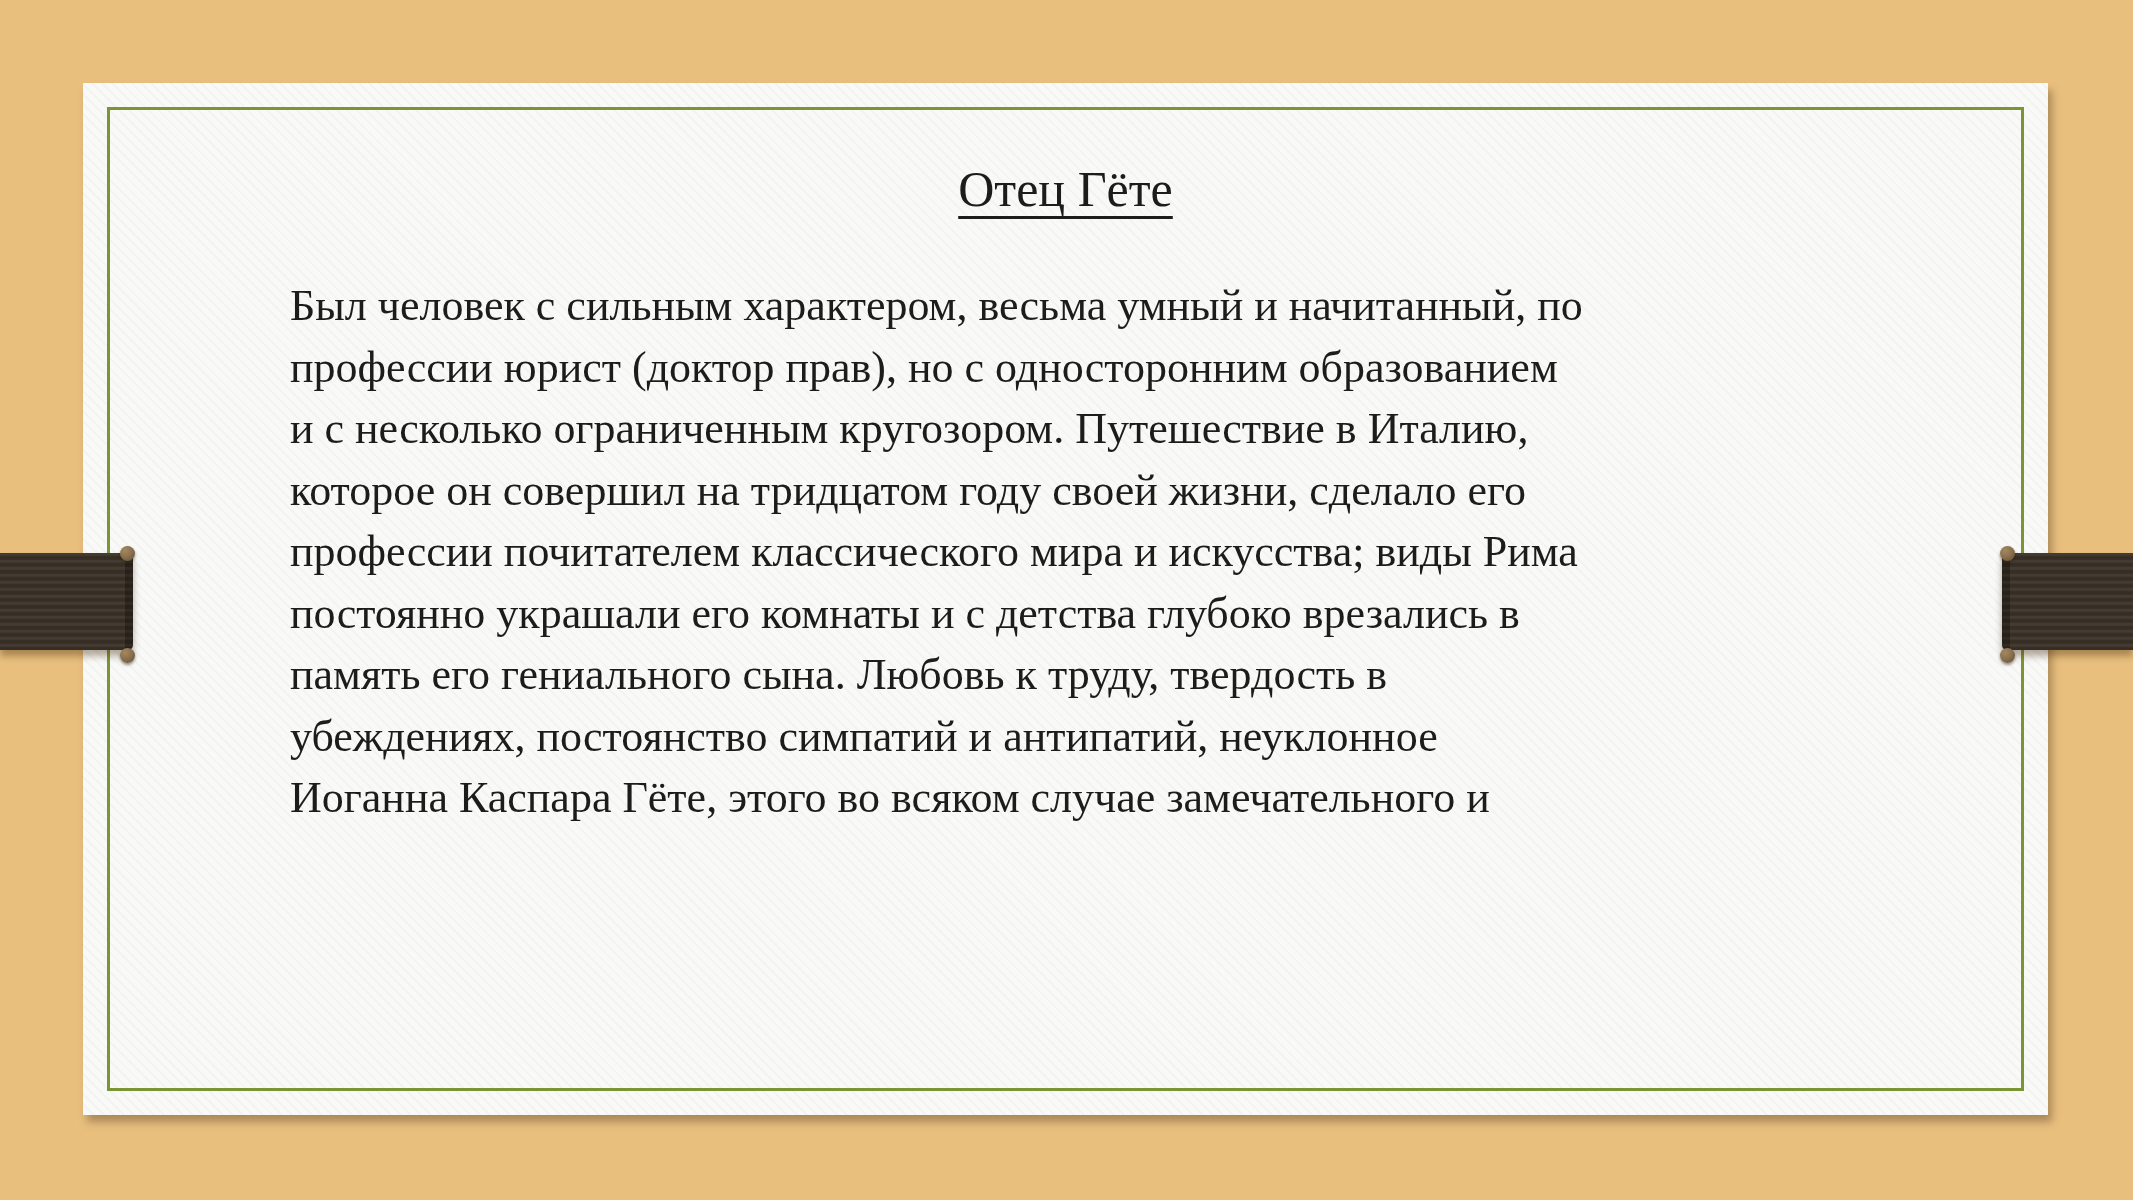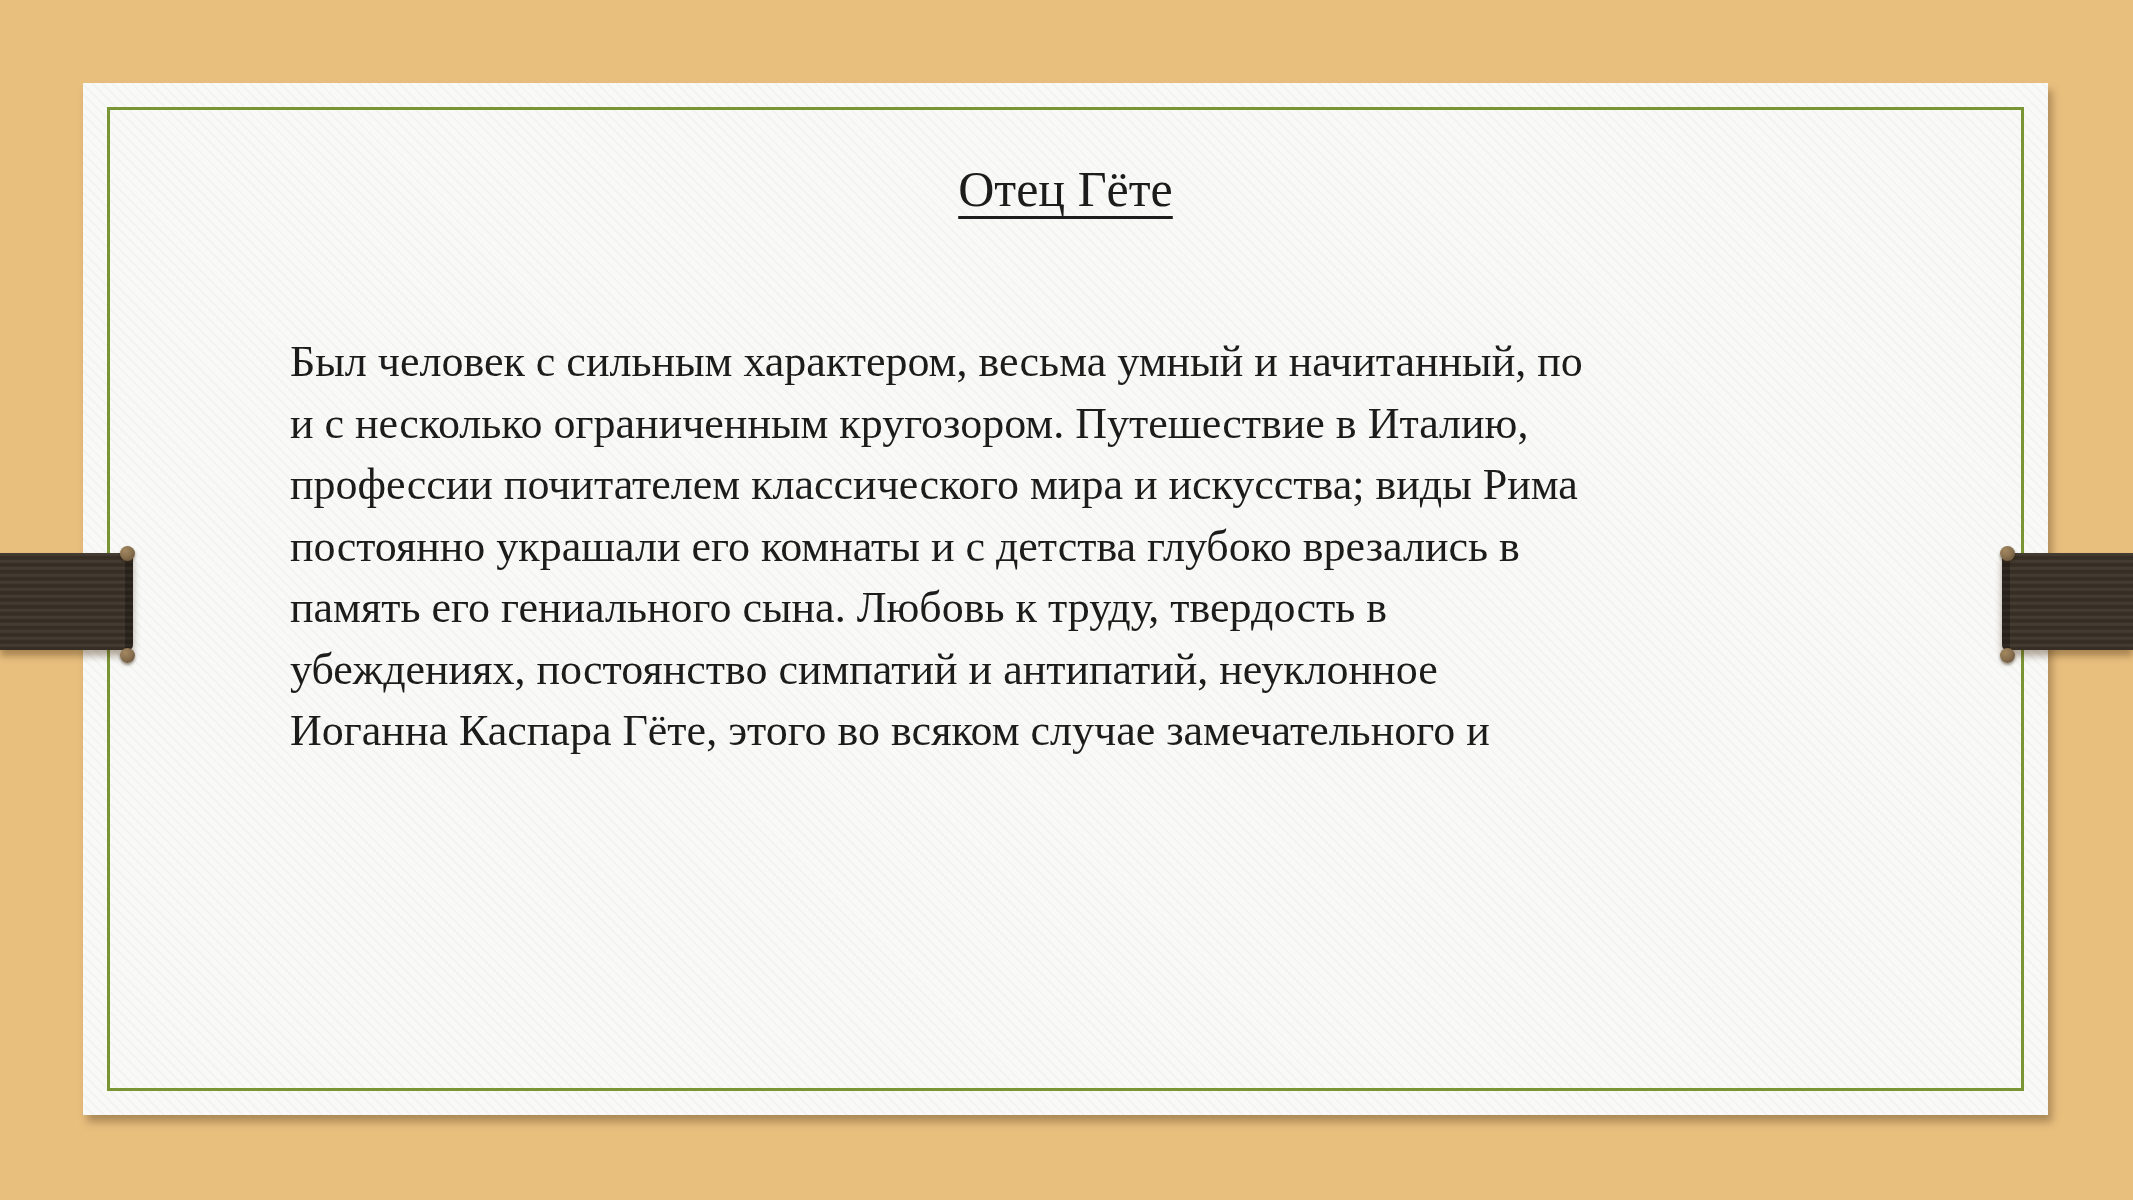--- a/index.html
+++ b/index.html
@@ -33,21 +33,21 @@
   }
   .green-frame{
     position:absolute;inset:24px;border:3px solid #7a9634;pointer-events:none;
   }
   .title{
     margin:76px 0 0 0;text-align:center;
     font-size:50px;font-weight:400;line-height:60px;color:#1c1c1c;
     text-decoration:underline;text-decoration-thickness:3px;text-underline-offset:10px;
   }
   .body{
-    margin:112px 0 0 207px;width:1580px;
+    margin:56px 0 0 207px;width:1580px;
     font-size:44px;line-height:61.5px;color:#1c1c1c;
   }
   .body .line{white-space:nowrap;}
   
   .strap{
     position:absolute;height:97px;top:553px;
     background-color:#3a3127;
     background-image:repeating-linear-gradient(180deg,
       rgba(255,255,255,0.05) 0px, rgba(255,255,255,0.05) 2px,
       rgba(0,0,0,0.10) 4px, rgba(0,0,0,0.0) 7px);
@@ -76,21 +76,23 @@
 </head>
 <body>
 
 <div class="wood">
 
   <div class="card">
     <div class="green-frame"></div>
     <h1 class="title">Отец Гёте</h1>
     <div class="body">
       <div class="line">Был человек с сильным характером, весьма умный и начитанный, по</div>
+      <div class="line">профессии юрист (доктор прав), но с односторонним образованием</div>
       <div class="line">и с несколько ограниченным кругозором. Путешествие в Италию,</div>
+      <div class="line">которое он совершил на тридцатом году своей жизни, сделало его</div>
       <div class="line">профессии почитателем классического мира и искусства; виды Рима</div>
       <div class="line">постоянно украшали его комнаты и с детства глубоко врезались в</div>
       <div class="line">память его гениального сына. Любовь к труду, твердость в</div>
       <div class="line">убеждениях, постоянство симпатий и антипатий, неуклонное</div>
       <div class="line">Иоганна Каспара Гёте, этого во всяком случае замечательного и</div>
     </div>
   </div>
 
   <div class="strap strap-left">
     <span class="knob knob-top"></span>

